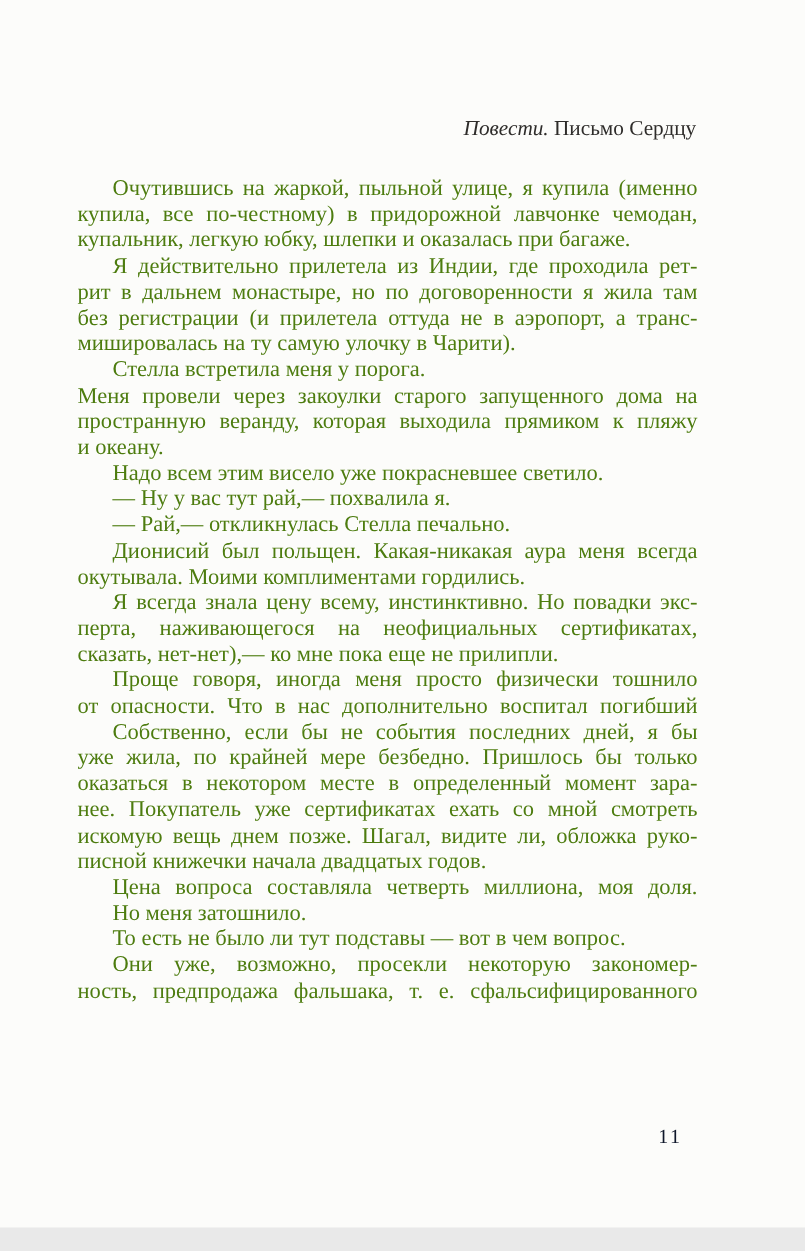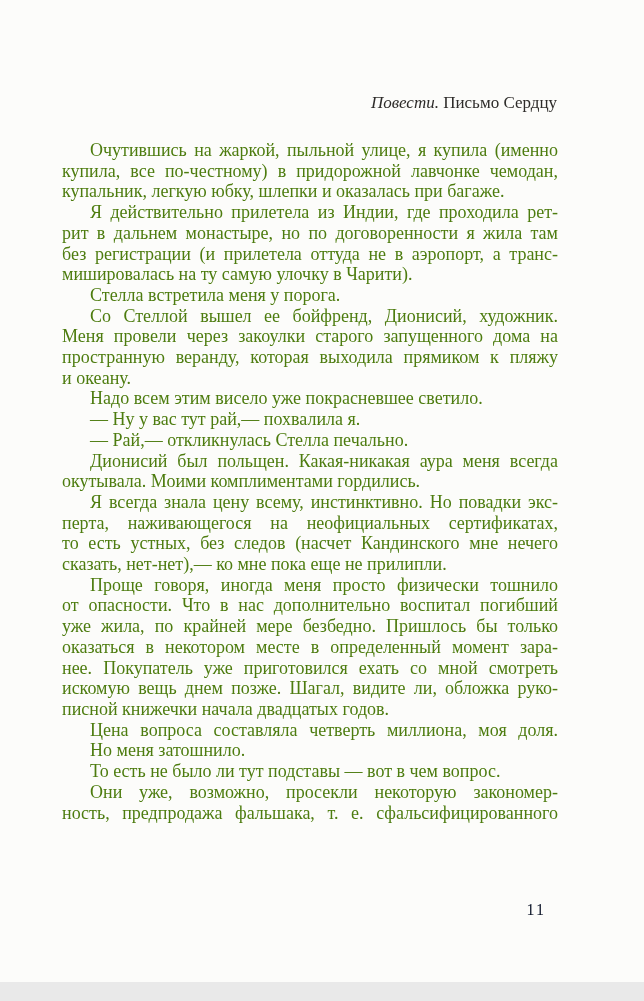--- a/index.html
+++ b/index.html
@@ -86,52 +86,51 @@
       <p class="para">
         <span class="line first">Я действительно прилетела из Индии, где проходила рет-</span>
         <span class="line">рит в дальнем монастыре, но по договоренности я жила там</span>
         <span class="line">без регистрации (и прилетела оттуда не в аэропорт, а транс-</span>
         <span class="line last">мишировалась на ту самую улочку в Чарити).</span>
       </p>
       <p class="para">
         <span class="line first last">Стелла встретила меня у порога.</span>
       </p>
       <p class="para">
-        <span class="line first">Со Стеллой вышел ее бойфренд, Дионисий, художник.</span>
         <span class="line">Меня провели через закоулки старого запущенного дома на</span>
         <span class="line">пространную веранду, которая выходила прямиком к пляжу</span>
         <span class="line last">и океану.</span>
       </p>
       <p class="para">
         <span class="line first last">Надо всем этим висело уже покрасневшее светило.</span>
       </p>
       <p class="para">
         <span class="line first last">— Ну у вас тут рай,— похвалила я.</span>
       </p>
       <p class="para">
         <span class="line first last">— Рай,— откликнулась Стелла печально.</span>
       </p>
       <p class="para">
         <span class="line first">Дионисий был польщен. Какая-никакая аура меня всегда</span>
         <span class="line last">окутывала. Моими комплиментами гордились.</span>
       </p>
       <p class="para">
         <span class="line first">Я всегда знала цену всему, инстинктивно. Но повадки экс-</span>
         <span class="line">перта, наживающегося на неофициальных сертификатах,</span>
-        <span class="line">то есть устных, без следов (насчет Кандинского мне нечего</span>
         <span class="line last">сказать, нет-нет),— ко мне пока еще не прилипли.</span>
       </p>
       <p class="para">
         <span class="line first">Проще говоря, иногда меня просто физически тошнило</span>
         <span class="line">от опасности. Что в нас дополнительно воспитал погибший</span>
       </p>
       <p class="para">
+        <span class="line first">Собственно, если бы не события последних дней, я бы</span>
         <span class="line">уже жила, по крайней мере безбедно. Пришлось бы только</span>
         <span class="line">оказаться в некотором месте в определенный момент зара-</span>
-        <span class="line">нее. Покупатель уже приготовился ехать со мной смотреть</span>
+        <span class="line">нее. Покупатель уже сертификатах ехать со мной смотреть</span>
         <span class="line">искомую вещь днем позже. Шагал, видите ли, обложка руко-</span>
         <span class="line last">писной книжечки начала двадцатых годов.</span>
       </p>
       <p class="para">
         <span class="line first">Цена вопроса составляла четверть миллиона, моя доля.</span>
       </p>
       <p class="para">
         <span class="line first last">Но меня затошнило.</span>
       </p>
       <p class="para">

